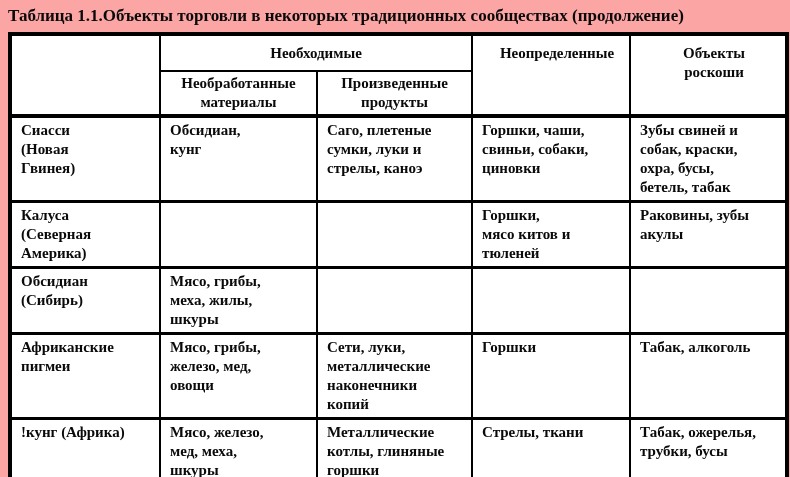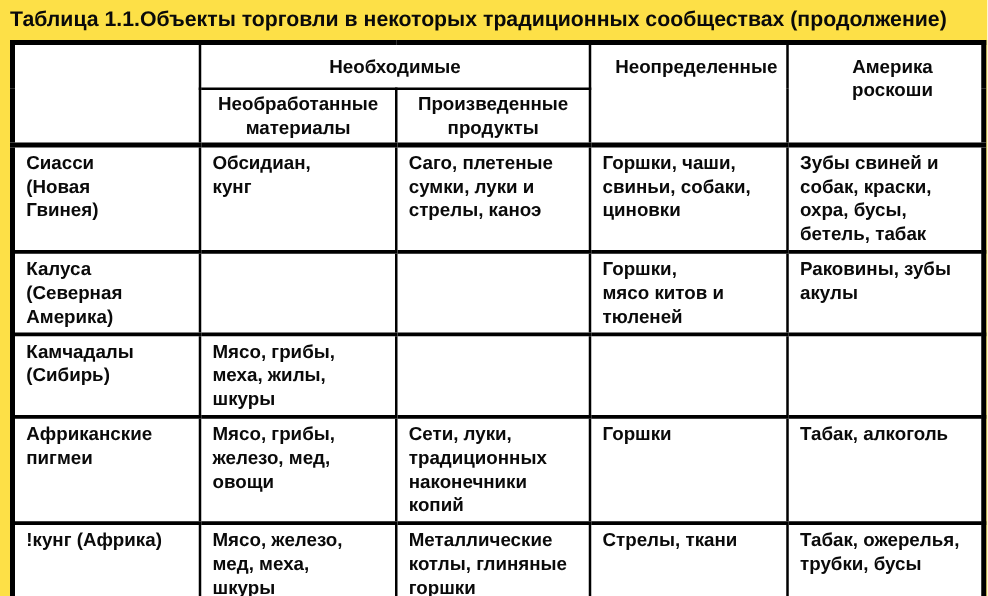--- a/index.html
+++ b/index.html
@@ -4,22 +4,22 @@
 <style>
   html, body {
     margin: 0;
     padding: 0;
     background: #fdfdfc;
   }
   .page {
     position: relative;
     width: 790px;
     height: 477px;
-    background: #fde047;
-    font-family: Liberation Sans, sans-serif;
+    background: #fca5a5;
+    font-family: Liberation Serif, serif;
     font-weight: bold;
     color: #0a0a0a;
     overflow: hidden;
   }
   .title {
     position: absolute;
     top: 5px;
     left: 8px;
     width: 776px;
     font-size: 17px;
@@ -91,21 +91,21 @@
         <col class="c2">
         <col class="c3">
         <col class="c4">
         <col class="c5">
     </colgroup>
     <thead>
       <tr class="hr1">
         <th rowspan="2"></th>
         <th colspan="2">Необходимые</th>
         <th rowspan="2" class="span-top">Неопределенные</th>
-        <th rowspan="2" class="span-top">Америка
+        <th rowspan="2" class="span-top">Объекты
 роскоши</th>
       </tr>
       <tr class="hr2">
         <th>Необработанные
 материалы</th>
         <th>Произведенные
 продукты</th>
       </tr>
     </thead>
     <tbody>
@@ -132,37 +132,37 @@
 Америка)</td>
         <td></td>
         <td></td>
         <td>Горшки,
 мясо китов и
 тюленей</td>
         <td>Раковины, зубы
 акулы</td>
       </tr>
       <tr class="r3">
-        <td>Камчадалы
+        <td>Обсидиан
 (Сибирь)</td>
         <td>Мясо, грибы,
 меха, жилы,
 шкуры</td>
         <td></td>
         <td></td>
         <td></td>
       </tr>
       <tr class="r4">
         <td>Африканские
 пигмеи</td>
         <td>Мясо, грибы,
 железо, мед,
 овощи</td>
         <td>Сети, луки,
-традиционных
+металлические
 наконечники
 копий</td>
         <td>Горшки</td>
         <td>Табак, алкоголь</td>
       </tr>
       <tr class="r5">
         <td>!кунг (Африка)</td>
         <td>Мясо, железо,
 мед, меха,
 шкуры</td>

